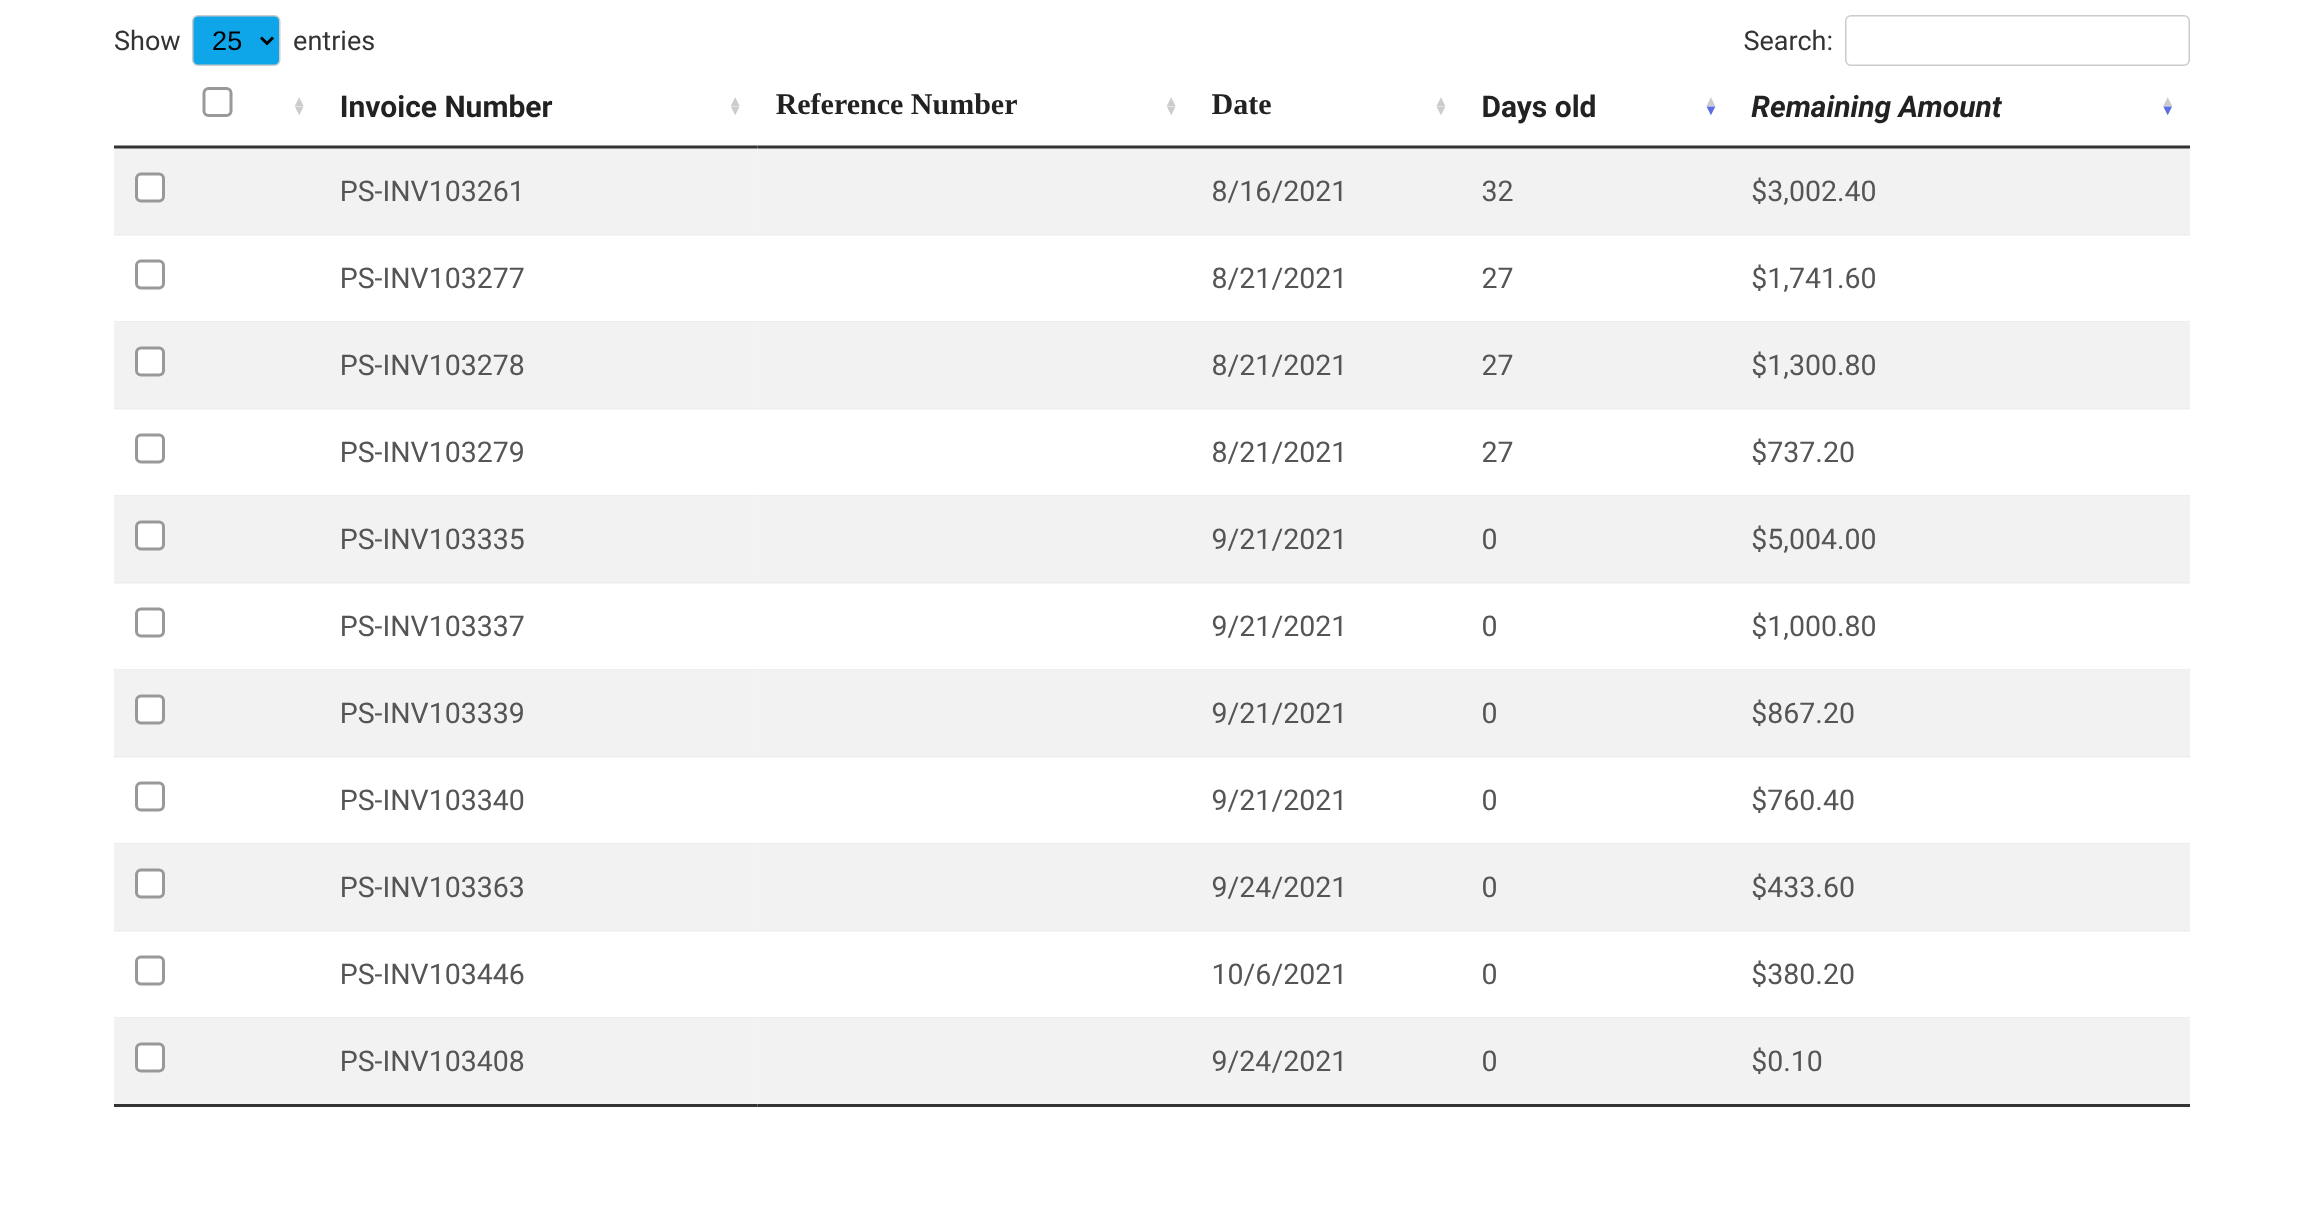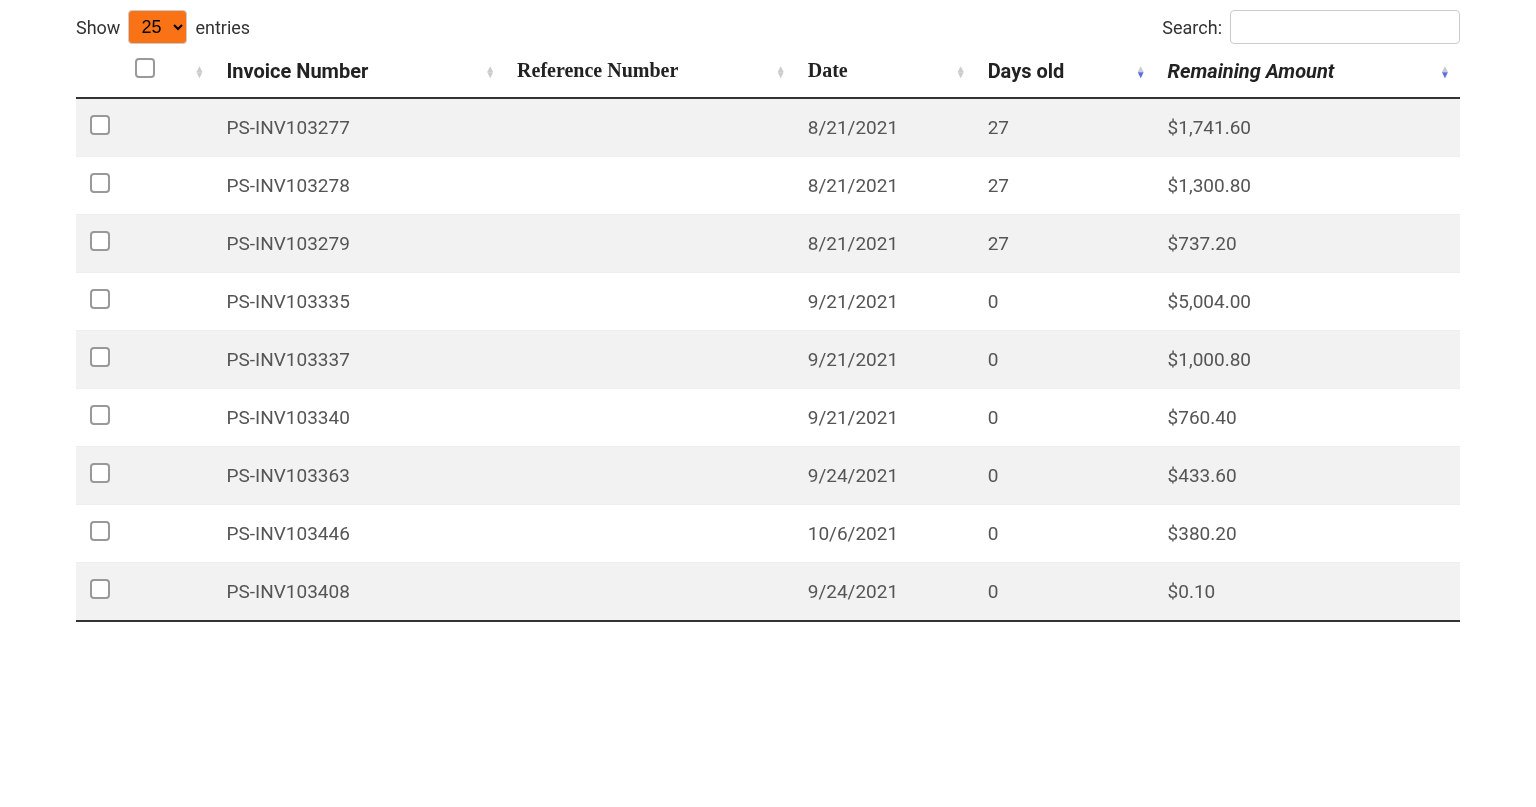--- a/index.html
+++ b/index.html
@@ -24,21 +24,21 @@
       align-items: center;
       gap: 8px;
       color: #333;
     }
     .length-control select {
       border: 1px solid #ccc;
       border-radius: 4px;
       padding: 4px 8px;
       font-size: 18px;
       height: 34px;
-      background: #f97316;
+      background: #0ea5e9;
     }
     .search-control {
       display: flex;
       align-items: center;
       gap: 8px;
     }
     .search-control input {
       border: 1px solid #ccc;
       border-radius: 4px;
       padding: 6px 10px;
@@ -178,20 +178,28 @@
         <span class="sort-icons">
             <span class="up">▲</span>
             <span class="down active">▼</span>
           </span>
       </th>
     </tr>
   </thead>
   <tbody id="table-body">
       <tr>
         <td class="check-cell"><input type="checkbox" style=""></td>
+        <td>PS-INV103261</td>
+        <td></td>
+        <td>8/16/2021</td>
+        <td>32</td>
+        <td>$3,002.40</td>
+      </tr>
+      <tr>
+        <td class="check-cell"><input type="checkbox" style=""></td>
         <td>PS-INV103277</td>
         <td></td>
         <td>8/21/2021</td>
         <td>27</td>
         <td>$1,741.60</td>
       </tr>
       <tr>
         <td class="check-cell"><input type="checkbox" style=""></td>
         <td>PS-INV103278</td>
         <td></td>
@@ -215,20 +223,28 @@
         <td>0</td>
         <td>$5,004.00</td>
       </tr>
       <tr>
         <td class="check-cell"><input type="checkbox" style=""></td>
         <td>PS-INV103337</td>
         <td></td>
         <td>9/21/2021</td>
         <td>0</td>
         <td>$1,000.80</td>
+      </tr>
+      <tr>
+        <td class="check-cell"><input type="checkbox" style=""></td>
+        <td>PS-INV103339</td>
+        <td></td>
+        <td>9/21/2021</td>
+        <td>0</td>
+        <td>$867.20</td>
       </tr>
       <tr>
         <td class="check-cell"><input type="checkbox" style=""></td>
         <td>PS-INV103340</td>
         <td></td>
         <td>9/21/2021</td>
         <td>0</td>
         <td>$760.40</td>
       </tr>
       <tr>

